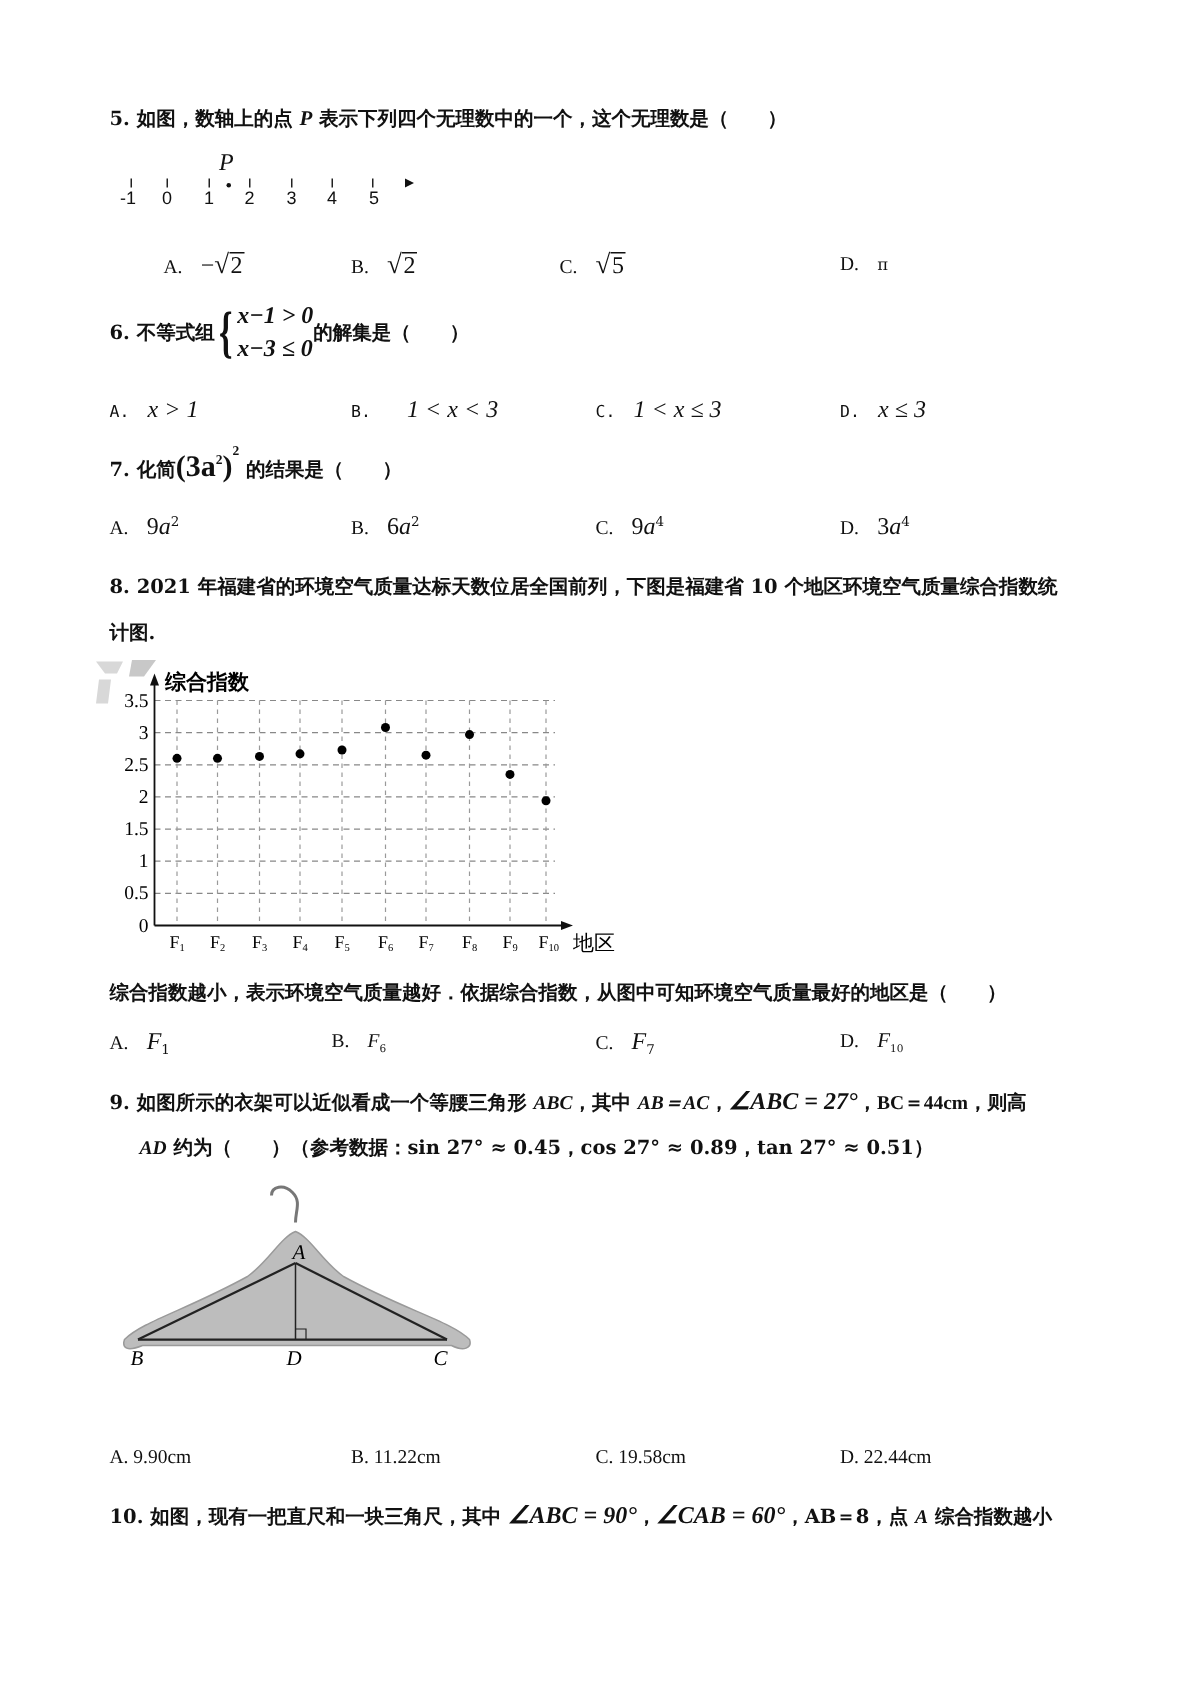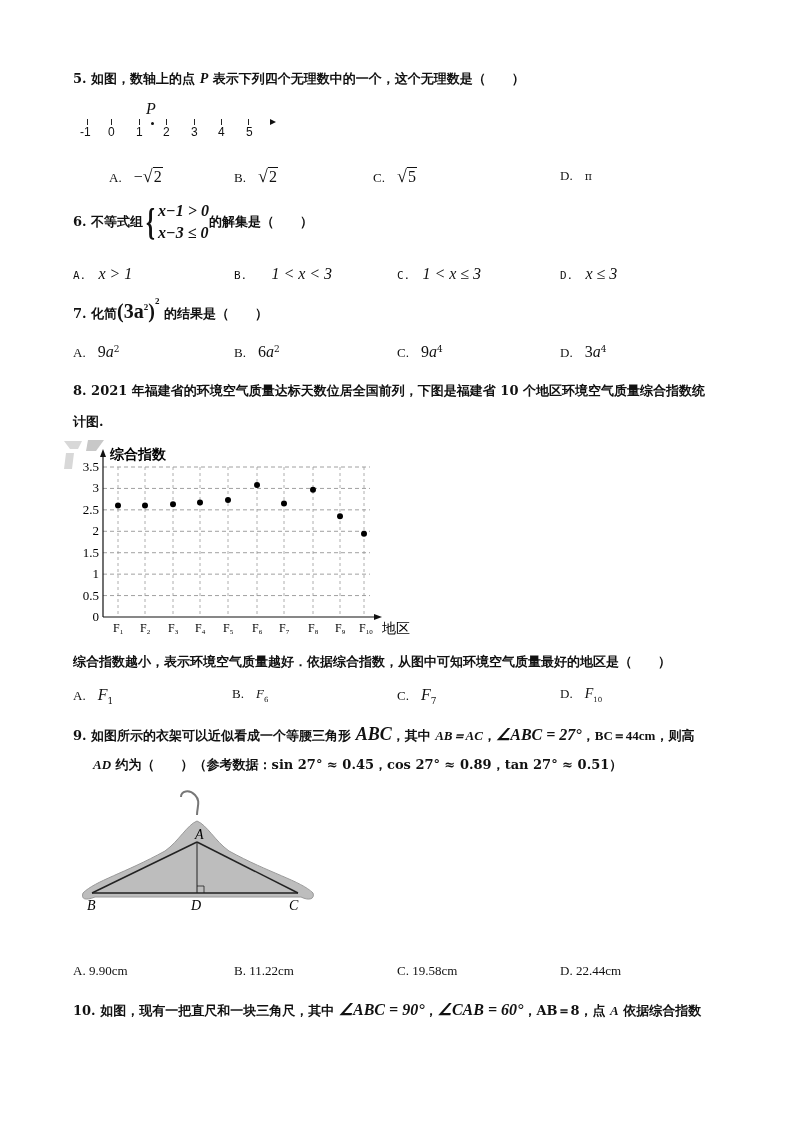--- a/index.html
+++ b/index.html
@@ -184,35 +184,35 @@
   <text id="ylabel" x="50" y="24" font-size="14" font-weight="bold" font-family="DejaVu Sans, sans-serif">综合指数</text>
   <text id="xlabel" x="322" y="198" font-size="14" font-family="DejaVu Sans, sans-serif">地区</text>
 </svg>
 
 <div class="abs q" style="left:73px;top:653px;">综合指数越小，表示环境空气质量越好．依据综合指数，从图中可知环境空气质量最好的地区是（　　）</div>
 
 <div class="abs" style="left:73px;top:686px;">
   <span class="opt-label">A.</span>
   <span class="math" style="margin-left:8px">F</span><sub>1</sub>
 </div>
-<div class="abs" style="left:232px;top:686px;">
+<div class="abs" style="left:221px;top:686px;">
   <span class="opt-label">B.</span>
   <span class="math" style="margin-left:8px;font-size:13px">F</span><sub style="font-size:7px">6</sub>
 </div>
 <div class="abs" style="left:397px;top:686px;">
   <span class="opt-label">C.</span>
   <span class="math" style="margin-left:8px">F</span><sub>7</sub>
 </div>
 <div class="abs" style="left:560px;top:686px;">
   <span class="opt-label">D.</span>
   <span class="math" style="margin-left:8px;font-size:14px">F</span><sub style="font-size:7px">10</sub>
 </div>
 
 <div class="abs q" style="left:73px;top:724px;">
-  <span>9. 如图所示的衣架可以近似看成一个等腰三角形 </span><span class="math" style="font-size:18px">ABC</span><span>，其中 </span><span style="font-style:italic;font-family:'Liberation Serif',serif">AB＝AC</span><span>，</span><span class="math">∠ABC = 27°</span><span>，</span><span style="font-family:'Liberation Serif',serif">BC＝44cm</span><span>，则高</span>
+  <span>9. 如图所示的衣架可以近似看成一个等腰三角形 </span><span class="math" style="font-size:13px">ABC</span><span>，其中 </span><span style="font-style:italic;font-family:'Liberation Serif',serif">AB＝AC</span><span>，</span><span class="math">∠ABC = 27°</span><span>，</span><span style="font-family:'Liberation Serif',serif">BC＝44cm</span><span>，则高</span>
 </div>
 <div class="abs q" style="left:73px;top:756px;margin-left:20px;">
   <span class="math" style="font-size:13px">AD</span><span> 约为（　　）（参考数据：sin 27° ≈ 0.45，cos 27° ≈ 0.89，tan 27° ≈ 0.51）</span>
 </div>
 
 <svg style="position:absolute;left:75px;top:785px;" width="260" height="130" viewBox="0 0 260 130">
   <path d="M122 30 C122 22, 126 16, 120 10 C114 4, 106 6, 106 12" fill="none" stroke="#777" stroke-width="2"></path>
   <path d="M8 108 C20 96, 50 88, 90 66 C104 56, 112 40, 122 36 C132 40, 140 56, 154 66 C194 88, 226 96, 238 108 C240 114, 234 116, 226 112 L20 112 C10 116, 6 114, 8 108 Z" fill="#bdbdbd" stroke="#9a9a9a" stroke-width="1"></path>
   <line x1="17" y1="108" x2="122" y2="57" stroke="#222" stroke-width="1.5"></line>
   <line x1="122" y1="57" x2="223" y2="108" stroke="#222" stroke-width="1.5"></line>
@@ -232,14 +232,14 @@
   <span>B.</span> <span>11.22cm</span>
 </div>
 <div class="abs" style="left:397px;top:963px;font-family:'Liberation Serif',serif;font-size:13px;">
   <span>C.</span> <span>19.58cm</span>
 </div>
 <div class="abs" style="left:560px;top:963px;font-family:'Liberation Serif',serif;font-size:13px;">
   <span>D.</span> <span>22.44cm</span>
 </div>
 
 <div class="abs q" style="left:73px;top:1000px;">
-  <span>10. 如图，现有一把直尺和一块三角尺，其中 </span><span class="math">∠ABC = 90°</span><span>，</span><span class="math">∠CAB = 60°</span><span>，AB＝8，点 </span><span class="math" style="font-size:13px">A</span><span> 依据综合指数</span>
+  <span>10. 如图，现有一把直尺和一块三角尺，其中 </span><span class="math">∠ABC = 90°</span><span>，</span><span class="math">∠CAB = 60°</span><span>，AB＝8，点 </span><span class="math" style="font-size:13px">A</span><span> 综合指数越小</span>
 </div>
 
 </body></html>

